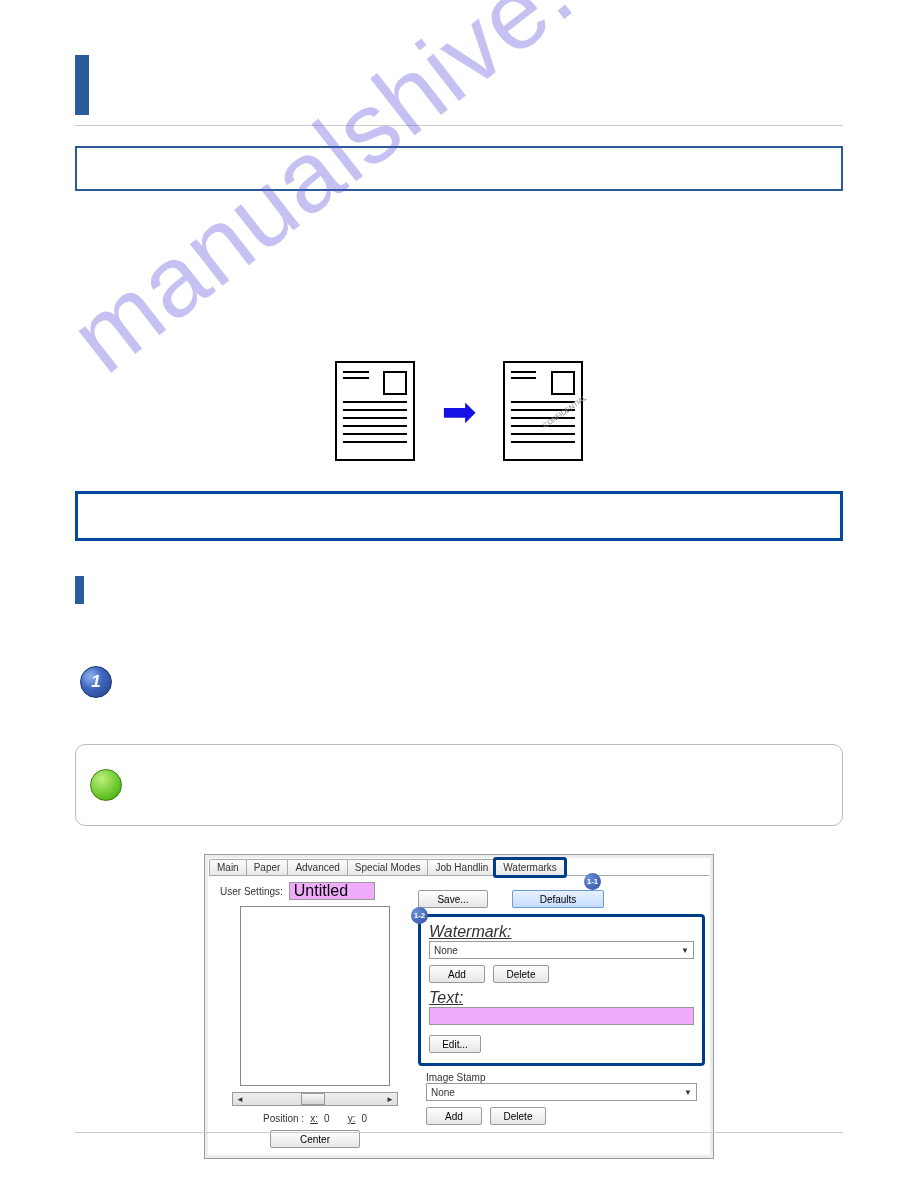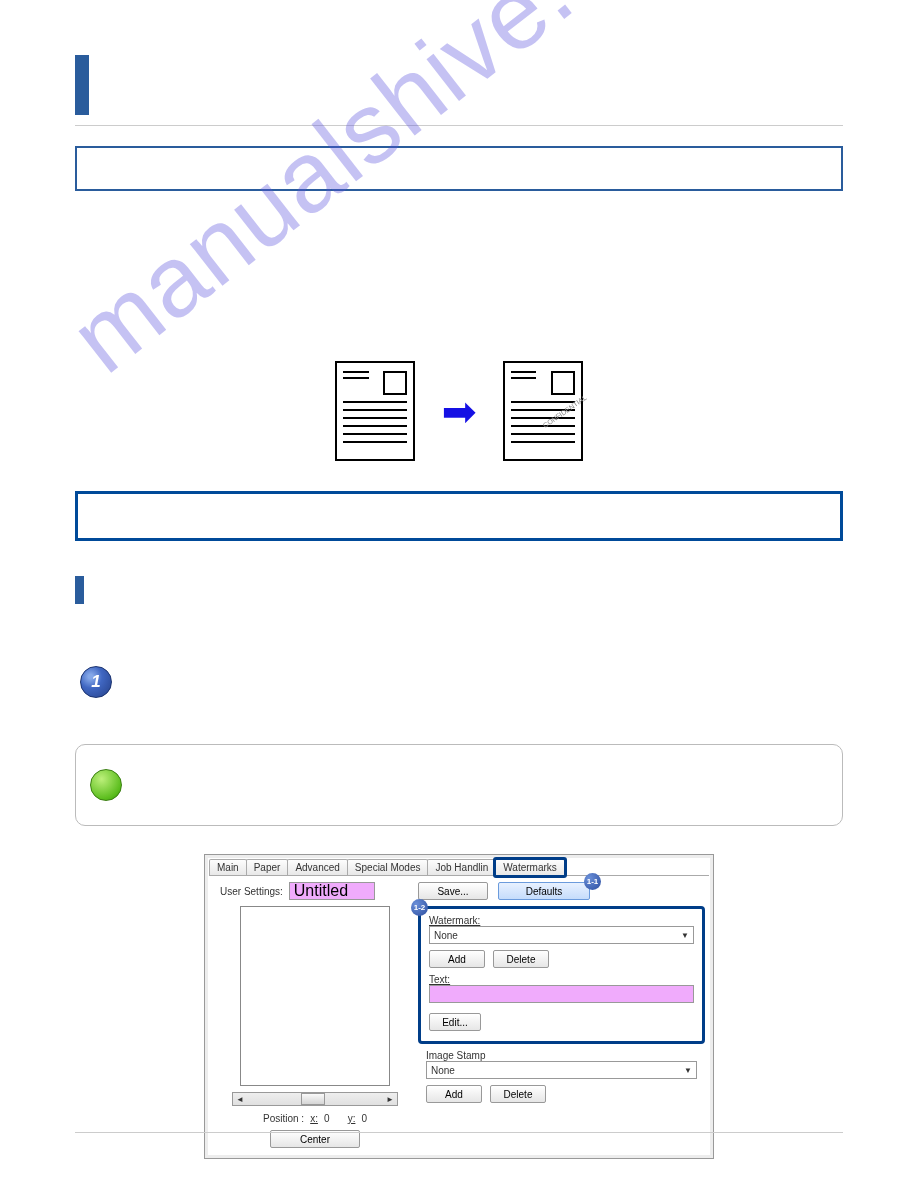--- a/index.html
+++ b/index.html
@@ -77,21 +77,21 @@
     .btn.blue { border: 1px solid #6b9bdc; background: linear-gradient(#e8f1ff, #c5dcfb); }
     .preview { width: 150px; height: 180px; border: 1px solid #888; margin: 6px auto; background:#fff;}
     .scroll {
       height: 14px; border: 1px solid #999; display: flex; align-items: center;
       background: linear-gradient(#eee,#e0e0e0); margin: 2px 12px;
     }
     .scroll .arr { width: 14px; text-align:center; font-size:8px; }
     .scroll .track { flex: 1; position: relative; height: 100%; }
     .scroll .thumb { position:absolute; left: 40%; top:0; width: 24px; height: 100%; background: linear-gradient(#fafafa,#d5d5d5); border: 1px solid #999; }
     .fieldset { border: 3px solid #003d88; border-radius: 4px; padding: 6px 8px 10px 8px; margin-top: 2px; position: relative; }
-    .field-label { font-size: 10px; text-decoration: underline; }
+    .field-label { font-size: 16px; text-decoration: underline; font-style: italic; }
     .select { width: 100%; height: 18px; border:1px solid #999; background:#fff; display:flex; align-items:center; justify-content:space-between; padding:0 4px; font-size:10px;}
     .select .car { font-size: 8px; }
     .btn-row { display:flex; gap: 8px; margin-top: 6px; }
     .edit-lone { margin-top: 10px; }
     .sect2 { margin-top: 6px; padding: 0 8px; }
     .watermark-bg {
       position: absolute; top: 280px; left: 120px; font-size: 100px;
       color: rgba(90, 80, 220, 0.35); transform: rotate(-38deg);
       transform-origin: left bottom; font-family: Arial; pointer-events: none;
       letter-spacing: 1px; font-weight: 300;
@@ -190,21 +190,21 @@
             &nbsp;&nbsp;
             <span class="label" style="text-decoration:underline">y:</span>
             <span class="label">0</span>
           </div>
           <div class="row" style="justify-content:center;">
             <button class="btn" style="width:90px">Center</button>
           </div>
         </div>
 
         <div class="right-pane">
-          <div class="row" style="justify-content:flex-start; gap:10px;">
+          <div class="row" style="justify-content:flex-start; gap:24px;margin-top:8px;">
             <button class="btn" style="width:70px">Save...</button>
             <button class="btn blue" style="width:92px">Defaults</button>
           </div>
 
           <div class="fieldset">
             <div class="n1" style="left:-10px; top:-10px;">1-2</div>
             <div class="field-label">Watermark:</div>
             <div class="select">
               <span>None</span>
               <span class="car">▼</span>

